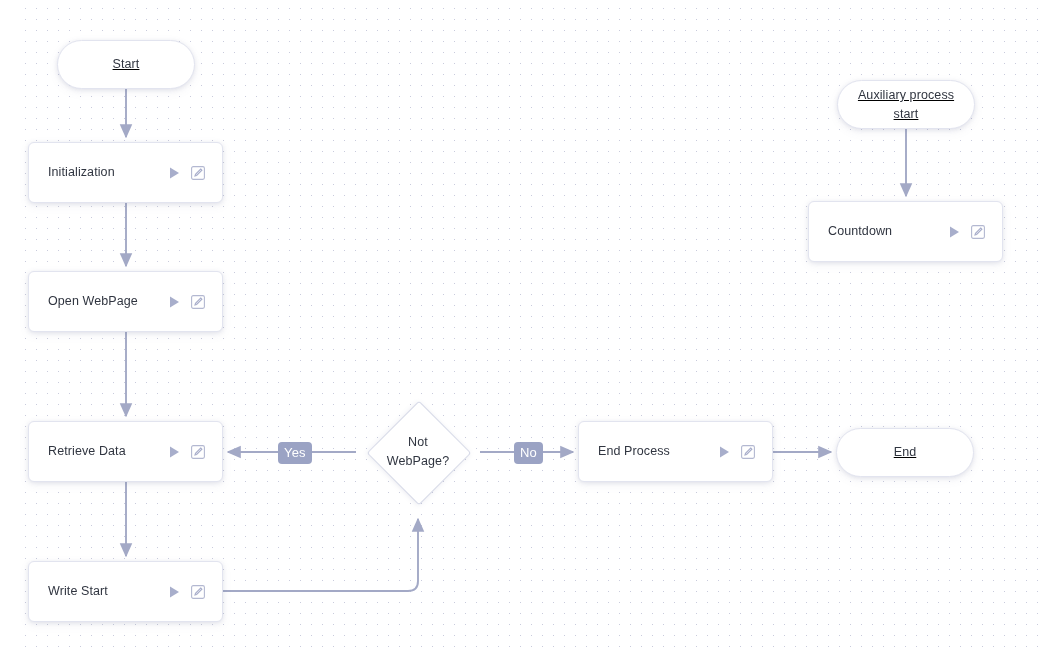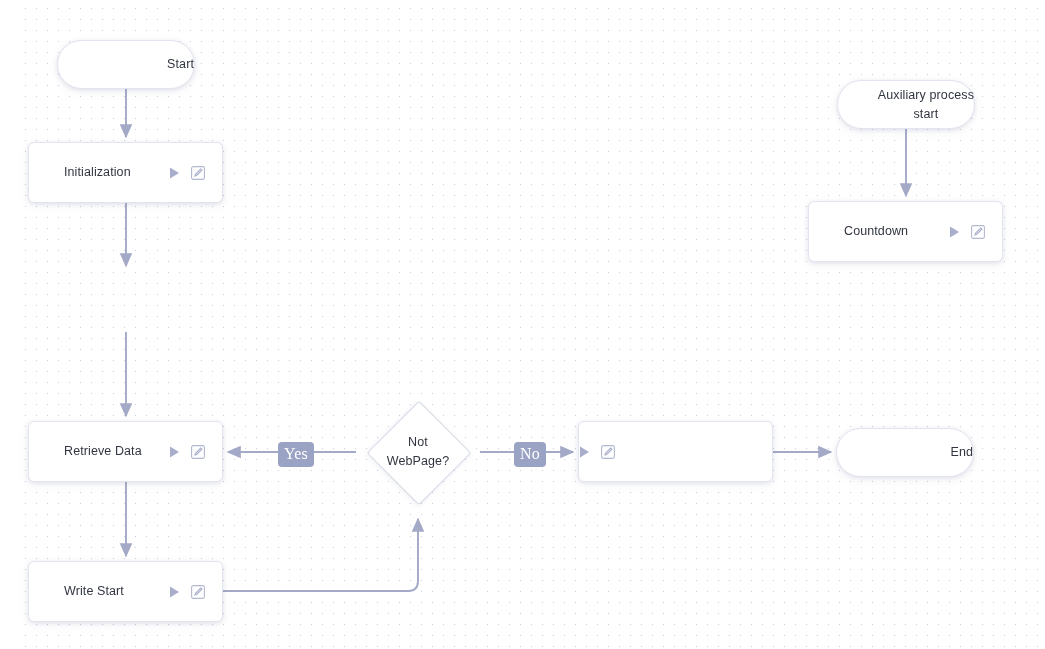--- a/index.html
+++ b/index.html
@@ -42,22 +42,23 @@
   }
   .node.task {
     border-radius: 6px;
     display: flex;
     align-items: center;
   }
   .node.pill {
     border-radius: 999px;
     display: flex;
     align-items: center;
-    justify-content: flex-end;
+    justify-content: center;
     text-align: center;
+    text-decoration: underline;
   }
   .node.diamond {
     background: transparent;
     border: none;
     box-shadow: none;
     display: flex;
     align-items: center;
     justify-content: center;
   }
   .diamond-shape {
@@ -76,21 +77,21 @@
   }
   .label {
     position: relative;
     z-index: 2;
     font-size: 12.5px;
     color: #303540;
     line-height: 1.55;
     letter-spacing: 0.1px;
   }
   .task .label {
-    padding-left: 35px;
+    padding-left: 19px;
     flex: 1 1 auto;
   }
   .task .actions {
     display: flex;
     align-items: center;
     gap: 11px;
     padding-right: 17px;
   }
   .ic {
     display: block;
@@ -101,26 +102,25 @@
     font-size: 12.5px;
     text-align: center;
     line-height: 1.5;
     max-width: 78px;
   }
   .edge-label {
     position: absolute;
     z-index: 4;
     background: #9ba3c4;
     color: #ffffff;
-    font-size: 16px;
+    font-size: 13px;
     line-height: 1;
     padding: 4px 6px 5px 6px;
     border-radius: 4px;
     letter-spacing: 0.2px;
-    font-family: Liberation Serif, serif;
   }
 </style>
 </head>
 <body>
 
 <div id="canvas">
 
   <div id="grid"></div>
 
   <svg id="edges" viewBox="0 0 1045 649" width="1045" height="649">
@@ -169,20 +169,36 @@
       </span>
       <span class="ic">
         <svg width="14" height="14" viewBox="0 0 14 14">
           <rect x="0.6" y="0.6" width="12.8" height="12.8" rx="1.6" fill="none" stroke="#b3b8d1" stroke-width="1.1"></rect>
           <path d="M9.7 3.0 L10.9 4.2 L5.6 9.5 L4.0 10.0 L4.5 8.4 Z" fill="none" stroke="#a8aecb" stroke-width="1.1"></path>
         </svg>
       </span>
     </span>
   </div>
 
+  <div class="node task" style="left:28px; top:271px; width:195px; height:61px;">
+    <span class="label">Open WebPage</span>
+    <span class="actions">
+      <span class="ic">
+        <svg width="11" height="12" viewBox="0 0 11 12">
+            <path d="M1 0.6 L10 6 L1 11.4 Z" fill="#a8aecb"></path>
+          </svg>
+      </span>
+      <span class="ic">
+        <svg width="14" height="14" viewBox="0 0 14 14">
+          <rect x="0.6" y="0.6" width="12.8" height="12.8" rx="1.6" fill="none" stroke="#b3b8d1" stroke-width="1.1"></rect>
+          <path d="M9.7 3.0 L10.9 4.2 L5.6 9.5 L4.0 10.0 L4.5 8.4 Z" fill="none" stroke="#a8aecb" stroke-width="1.1"></path>
+        </svg>
+      </span>
+    </span>
+  </div>
 
   <div class="node task" style="left:28px; top:421px; width:195px; height:61px;">
     <span class="label">Retrieve Data</span>
     <span class="actions">
       <span class="ic">
         <svg width="11" height="12" viewBox="0 0 11 12">
             <path d="M1 0.6 L10 6 L1 11.4 Z" fill="#a8aecb"></path>
           </svg>
       </span>
       <span class="ic">
@@ -211,20 +227,21 @@
     </span>
   </div>
 
   <div class="node diamond" style="left:356px; top:390px; width:124px; height:124px;">
     <span class="diamond-shape"></span>
     <span class="label" style="white-space:pre-line;">Not
 WebPage?</span>
   </div>
 
   <div class="node task" style="left:578px; top:421px; width:195px; height:61px;">
+    <span class="label">End Process</span>
     <span class="actions">
       <span class="ic">
         <svg width="11" height="12" viewBox="0 0 11 12">
             <path d="M1 0.6 L10 6 L1 11.4 Z" fill="#a8aecb"></path>
           </svg>
       </span>
       <span class="ic">
         <svg width="14" height="14" viewBox="0 0 14 14">
           <rect x="0.6" y="0.6" width="12.8" height="12.8" rx="1.6" fill="none" stroke="#b3b8d1" stroke-width="1.1"></rect>
           <path d="M9.7 3.0 L10.9 4.2 L5.6 9.5 L4.0 10.0 L4.5 8.4 Z" fill="none" stroke="#a8aecb" stroke-width="1.1"></path>

